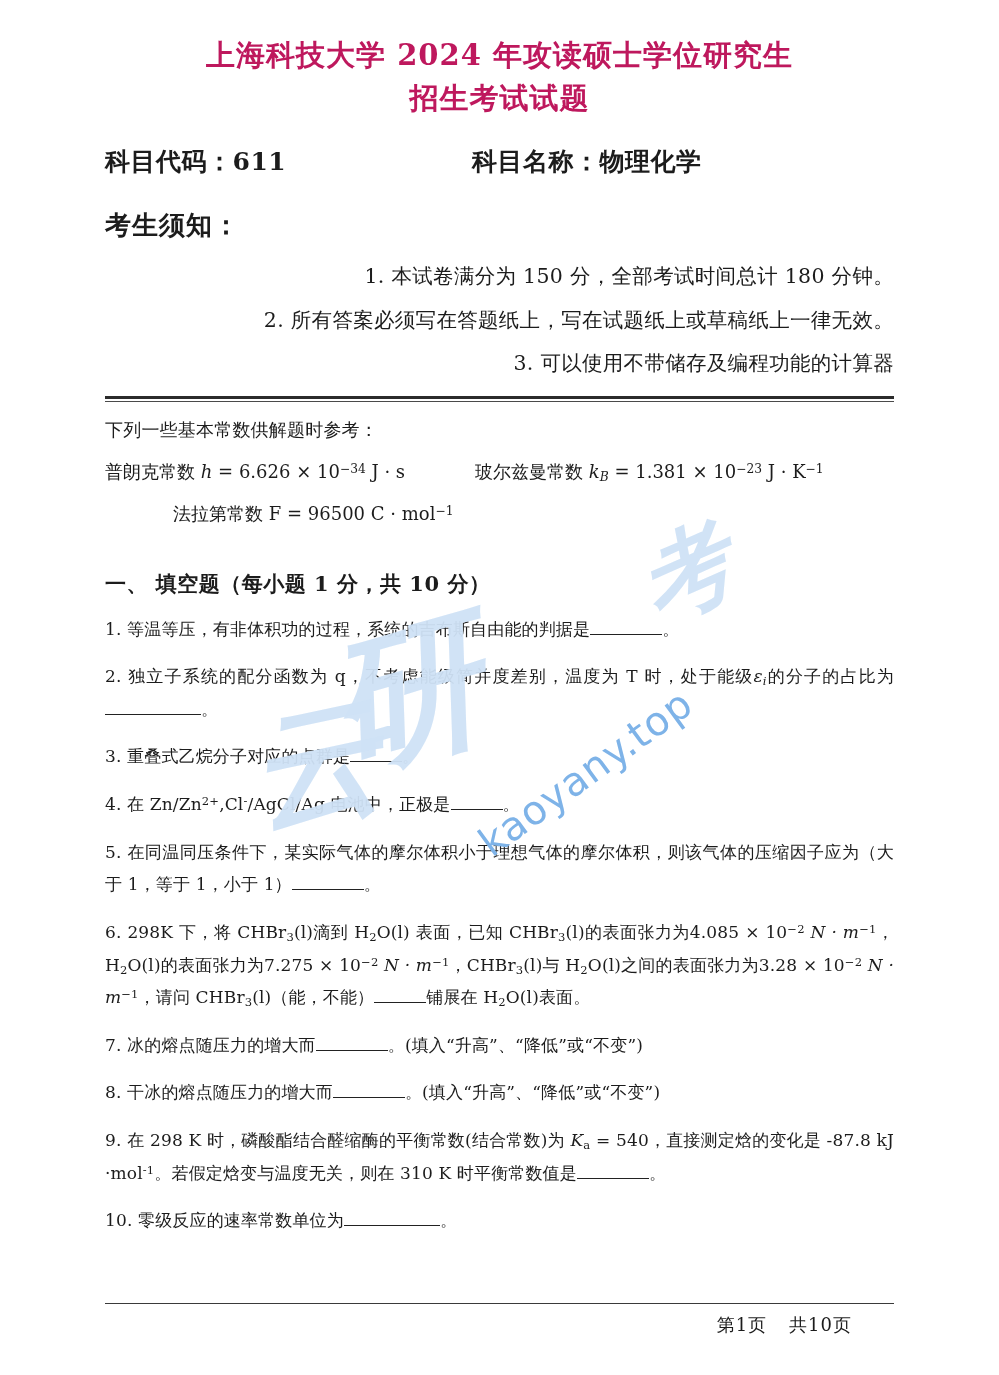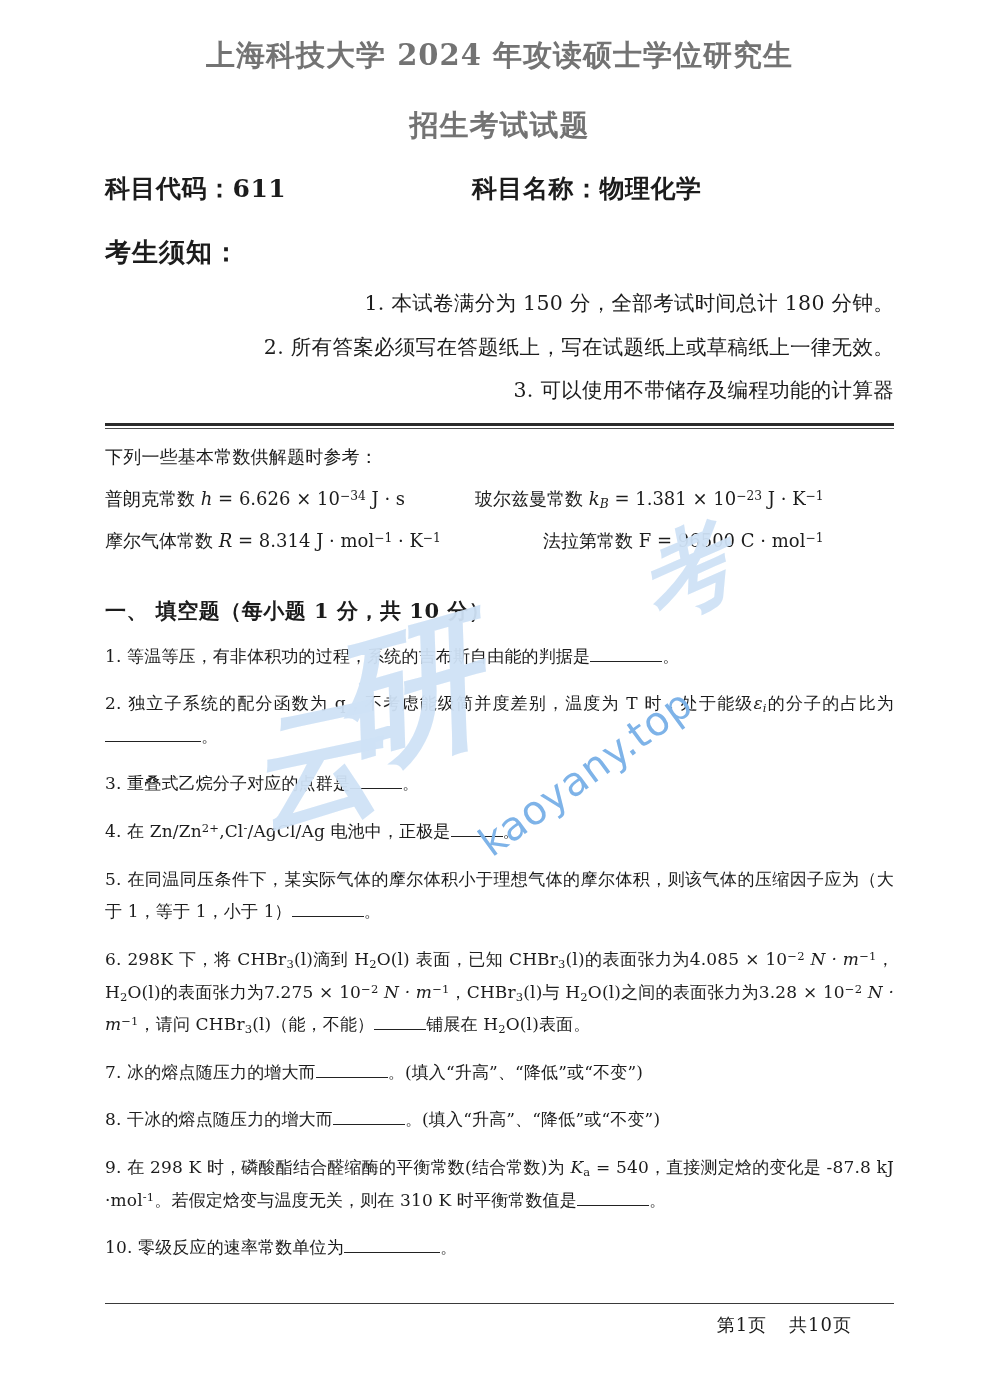--- a/index.html
+++ b/index.html
@@ -83,23 +83,23 @@
   .title-block {
     text-align: center;
     padding-top: 34px;
   }
   .doc-title-1, .doc-title-2 {
     font-family: "DejaVu Serif", "Liberation Serif", serif;
     font-weight: 700;
     font-size: 29px;
     letter-spacing: 1px;
     line-height: 1.45;
-    color: #737373;
-  }
-  .doc-title-2 { margin-top: 28px; }
+    color: #be185d;
+  }
+  .doc-title-2 { margin-top: 1px; }
 
   .subject-row {
     display: flex;
     margin-top: 26px;
     font-size: 25px;
     font-weight: 700;
     letter-spacing: 0.5px;
     gap: 7px;
   }
   .subject-code { width: 360px; }
@@ -248,28 +248,20 @@
           <span class="mathy it">k</span><sub class="it">B</sub>
           <span class="mathy">=</span>
           <span class="mathy">1.381</span>
           <span class="mathy">×</span>
           <span class="mathy">10</span><sup>−23</sup>
           <span class="mathy">J · K</span><sup>−1</sup>
         </div>
       </div>
 
       <div class="const-row">
-        <div class="c-left">
-          <span>摩尔气体常数</span>
-          <span class="mathy it">R</span>
-          <span class="mathy">=</span>
-          <span class="mathy">8.314</span>
-          <span class="mathy">J · mol</span><sup>−1</sup>
-          <span class="mathy">· K</span><sup>−1</sup>
-        </div>
         <div class="c-right" style="padding-left:68px">
           <span>法拉第常数</span>
           <span class="mathy">F</span>
           <span class="mathy">=</span>
           <span class="mathy">96500</span>
           <span class="mathy">C · mol</span><sup>−1</sup>
         </div>
       </div>
 
     </div>

